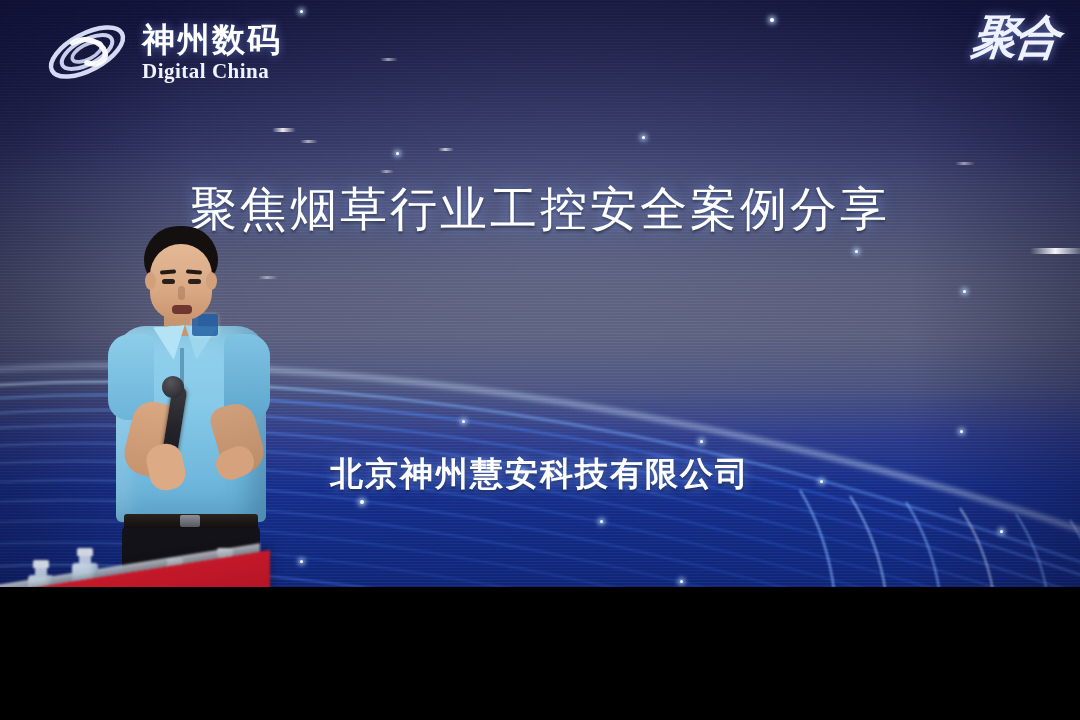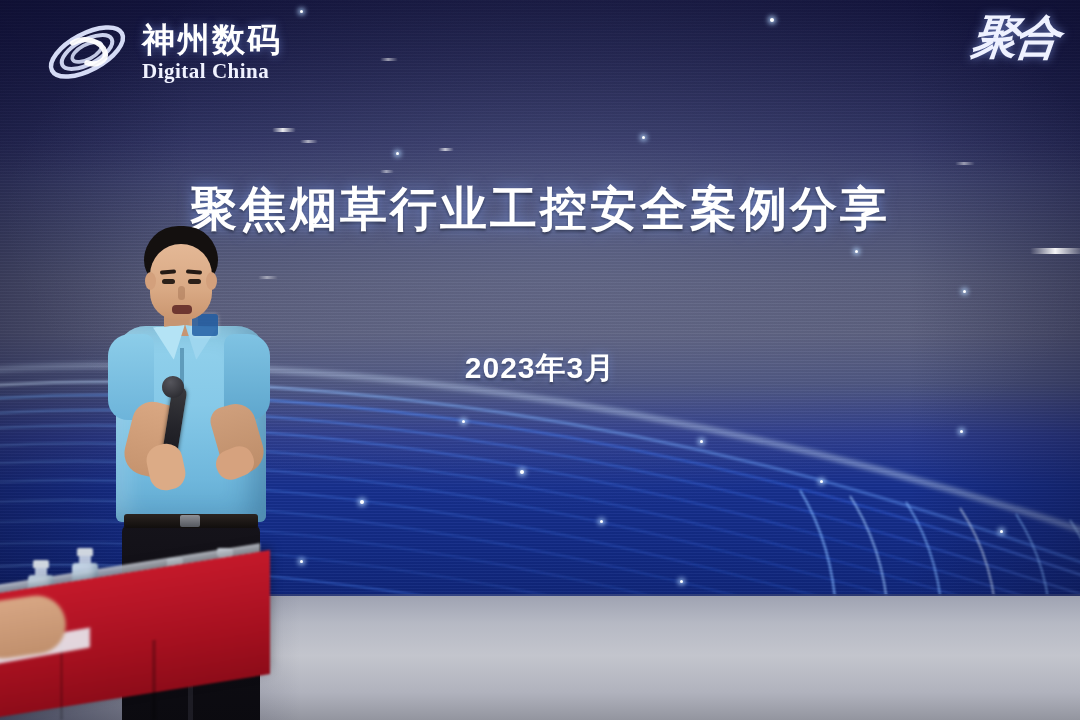--- a/index.html
+++ b/index.html
@@ -1,20 +1,20 @@
 <!DOCTYPE html>
 <html><head>
 <meta charset="utf-8">
 <title>Conference Stage Photo</title>
 <style>
   html,body{margin:0;padding:0;background:#000;}
   body{font-family:"Liberation Sans","DejaVu Sans",sans-serif;}
 
   #stage{
-    position:relative;width:1080px;height:720px;overflow:hidden;
+    position:relative;width:1080px;height:587px;overflow:hidden;
     background:#1d2057;
   }
 
   
   .led-wall{
     position:absolute;left:0;top:0;width:1080px;height:640px;
     background:
       linear-gradient(180deg,
         #1c1f53 0%,
         #232659 10%,
@@ -67,21 +67,21 @@
   }
   .streak{
     position:absolute;height:4px;border-radius:2px;
     background:linear-gradient(90deg,rgba(255,255,255,0) 0%,#fff 45%,rgba(255,255,255,0) 100%);
     filter:blur(.4px);opacity:.9;pointer-events:none;
   }
 
   
   .slide-title{
     position:absolute;left:0;right:0;top:178px;text-align:center;
-    font-size:47px;font-weight:bold;letter-spacing:3px;color:#ffffff;
+    font-size:47px;font-weight:normal;letter-spacing:3px;color:#ffffff;
     text-shadow:0 0 14px rgba(120,150,230,.75), 0 2px 3px rgba(0,0,0,.55);
     white-space:nowrap;
   }
   .slide-date{
     position:absolute;left:0;right:0;top:348px;text-align:center;
     font-size:30px;font-weight:bold;letter-spacing:1px;color:#ffffff;
     text-shadow:0 0 10px rgba(120,150,230,.6), 0 2px 3px rgba(0,0,0,.45);
   }
   .slide-company{
     position:absolute;left:0;right:0;top:452px;text-align:center;
@@ -390,21 +390,21 @@
         <div class="dc-cn">神州数码</div>
         <div class="dc-en">Digital China</div>
       </div>
     </div>
 
     <div class="brand-right">
       <div class="jh-cal">聚合</div>
     </div>
 
     <div class="slide-title">聚焦烟草行业工控安全案例分享</div>
-    <div class="slide-date">2023年3月</div>
+    <div class="slide-company">北京神州慧安科技有限公司</div>
   </div>
 
   <div class="floor-edge"></div>
   <div class="floor"></div>
   <div class="floor-left-dark"></div>
 
   <div class="speaker">
     <div class="sp-pants"></div>
     <div class="sp-pants-split"></div>
     <div class="sp-shirt"></div>

